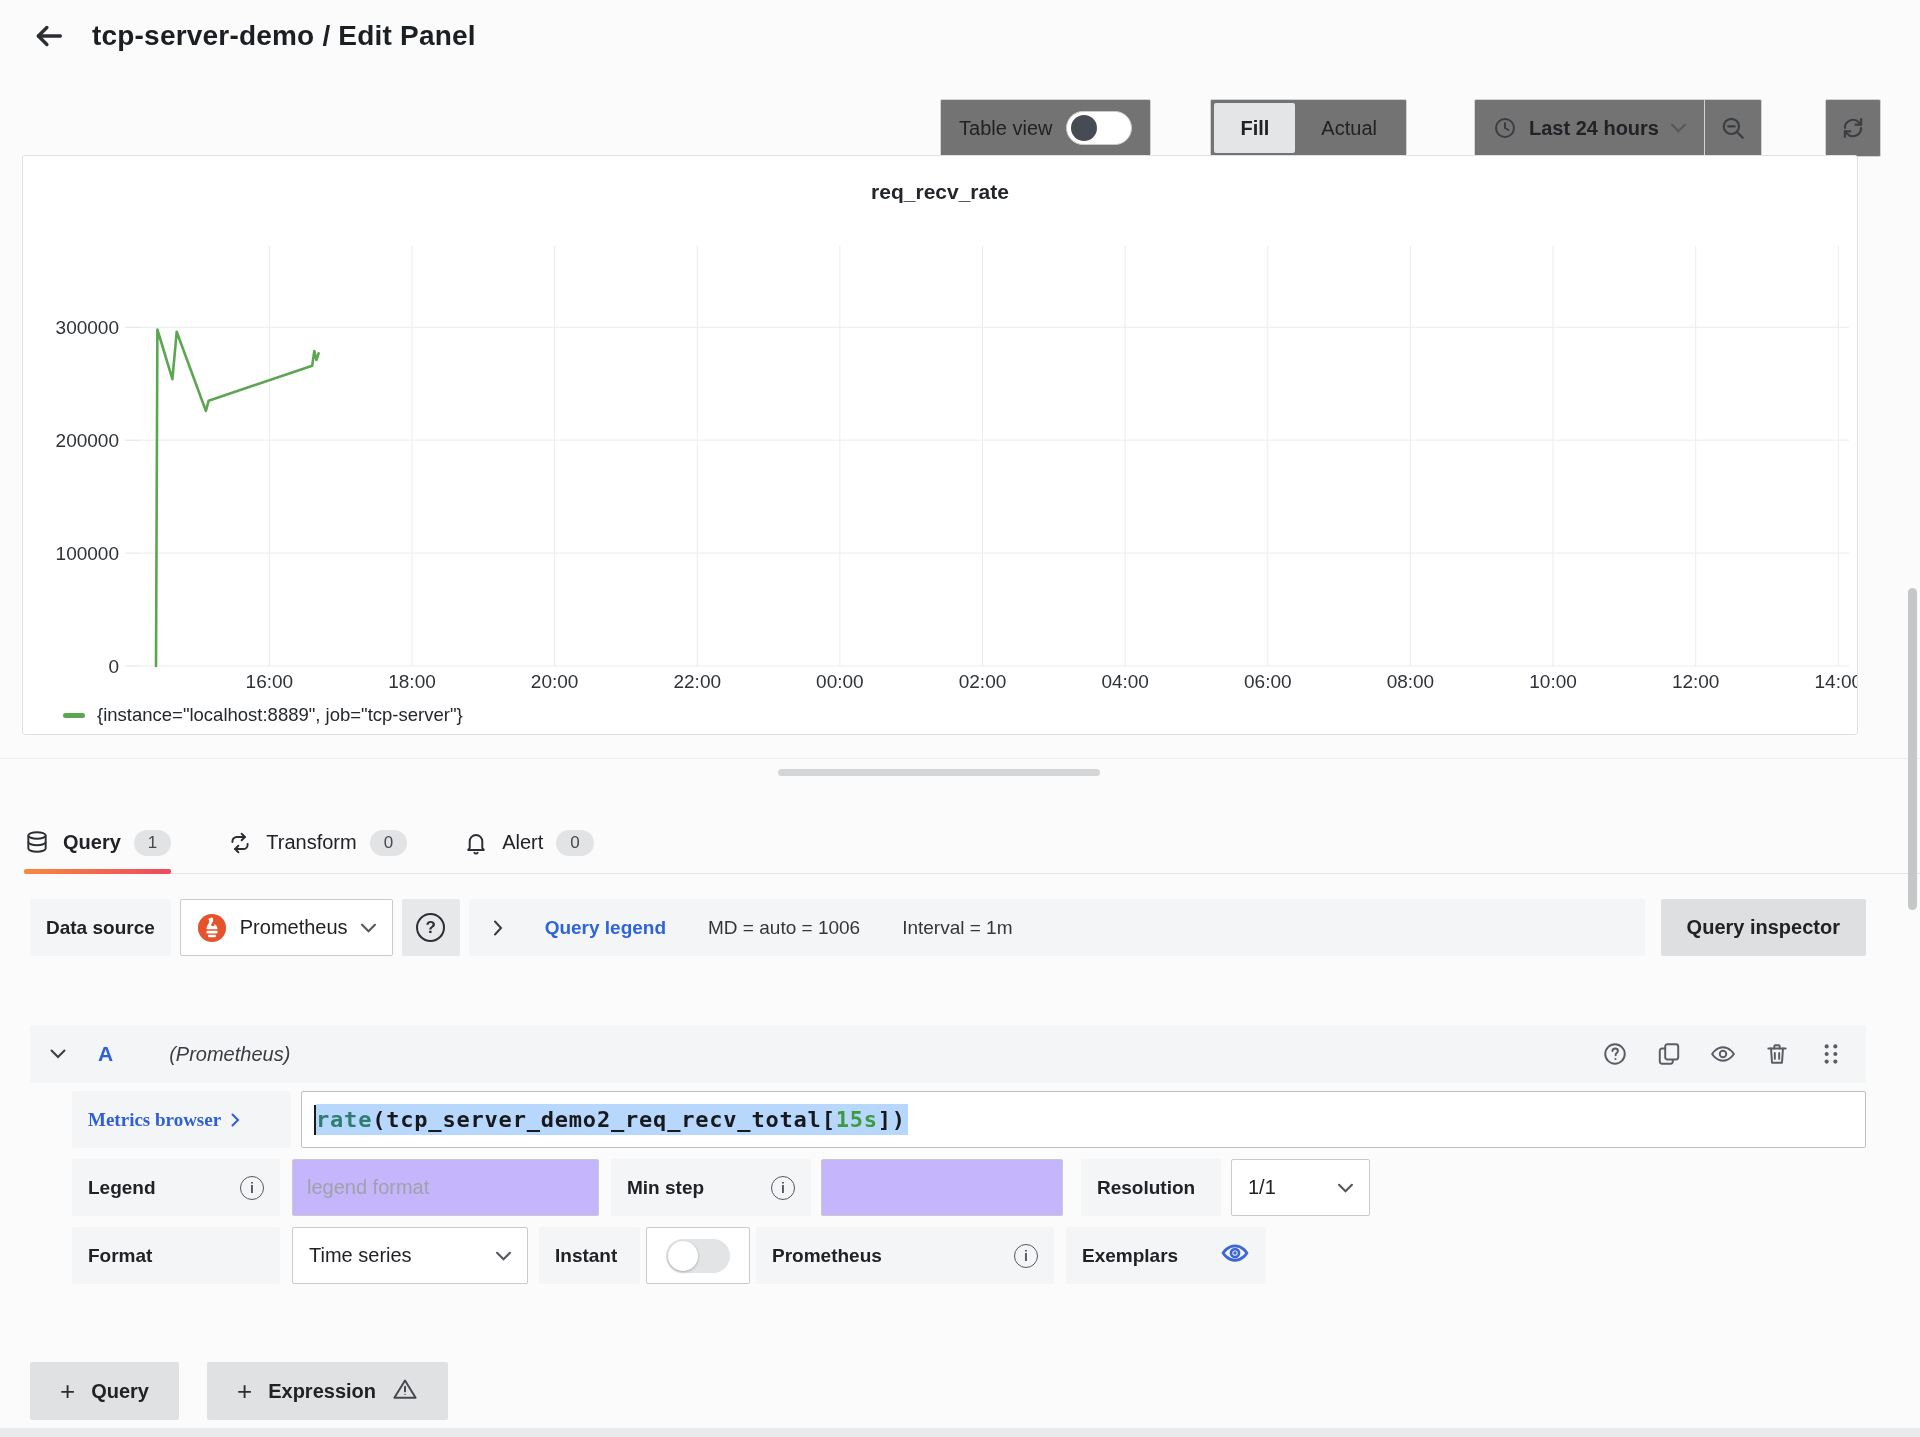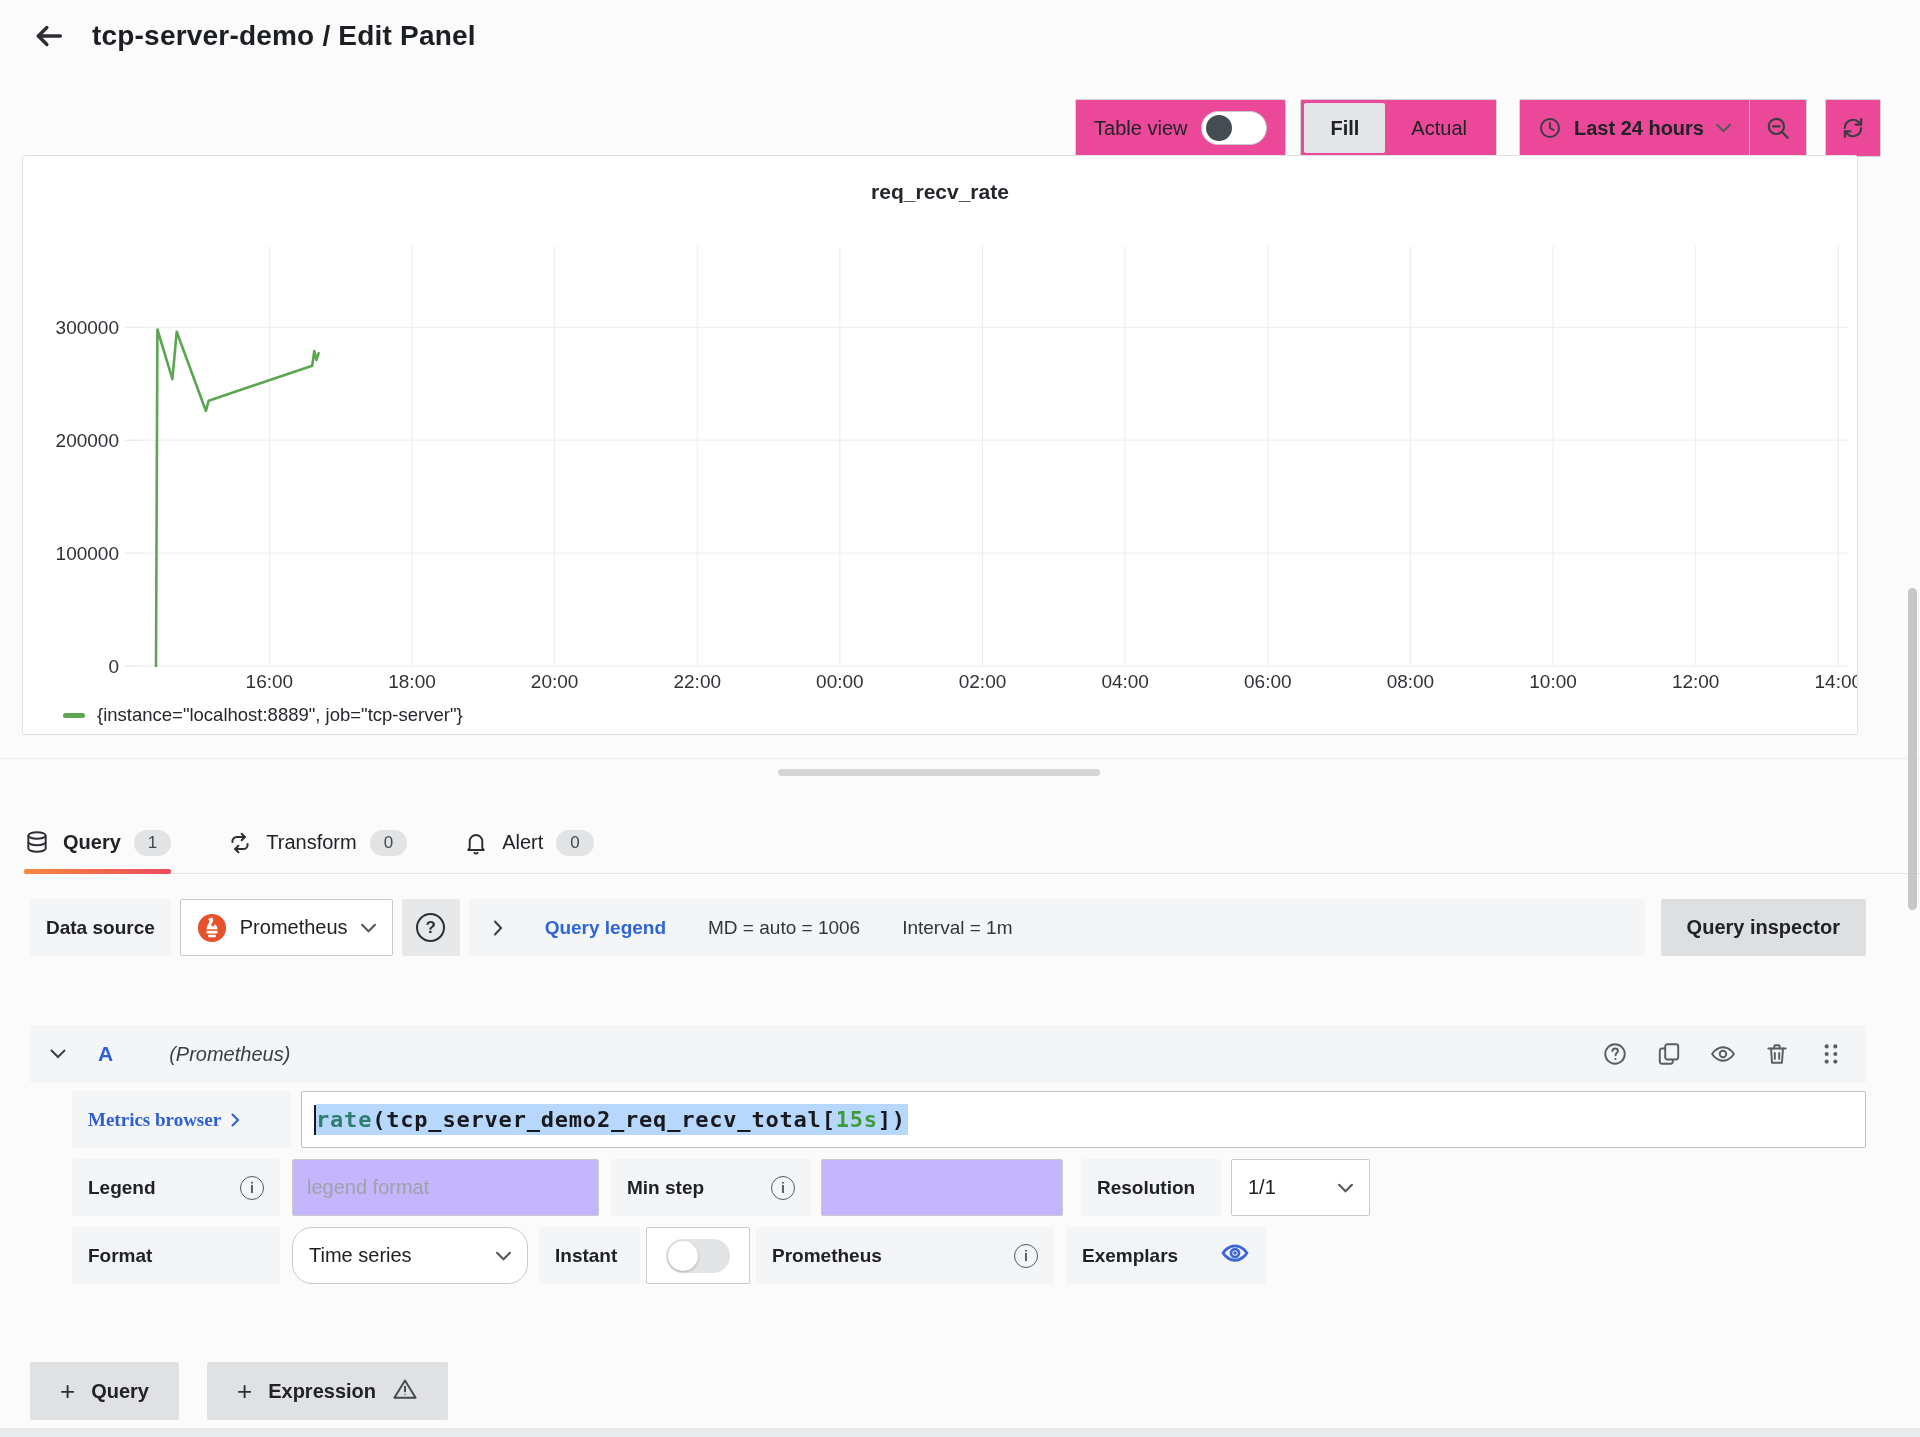--- a/index.html
+++ b/index.html
@@ -13,21 +13,21 @@
   .hairline { position:absolute; left:0; right:0; height:1px; background:#ECEDEE; }
 
   
   .header { position:absolute; top:14px; left:32px; display:flex; align-items:center; gap:26px; height:44px; }
   .back-btn { width:34px; height:34px; color:#2B2E33; cursor:pointer; display:flex; align-items:center; }
   .back-btn svg { width:34px; height:34px; }
   .page-title { font-size:28px; font-weight:600; color:#1B1E22; letter-spacing:.2px; }
 
   
   .toolbar { position:absolute; top:99px; right:39px; display:flex; align-items:stretch; height:58px; }
-  .tb-box { background:#ec4899; border:1px solid #D2D3D5; border-radius:2px; display:flex; align-items:center; }
+  .tb-box { background:#737373; border:1px solid #D2D3D5; border-radius:2px; display:flex; align-items:center;margin-left:45px; }
   .tableview-box { padding:0 18px; gap:14px; margin-right:14px; }
   .tb-label { font-size:20px; color:#202226; }
   .switch { width:66px; height:34px; border:1px solid #C9CACC; border-radius:17px; background:#fff; position:relative; cursor:pointer; }
   .switch .knob { position:absolute; left:4px; top:3px; width:26px; height:26px; border-radius:50%; background:#464C54; }
   .seg-group { margin-right:22px; padding:3px; }
   .seg { height:100%; display:flex; align-items:center; padding:0 26px; font-size:20px; border-radius:2px; cursor:pointer; }
   .seg.active { background:#E4E5E6; font-weight:700; }
   .time-group { margin-right:18px; }
   .time-picker { display:flex; align-items:center; gap:12px; padding:0 18px; cursor:pointer; }
   .time-picker svg { width:24px; height:24px; color:#3A3D42; }
@@ -379,21 +379,21 @@
               <path d="M1 1.5l6 6 6-6"></path>
             </svg>
           </span>
       </div>
     </div>
 
     <div class="frow mt11">
       <div class="chip" style="width:208px; margin-right:12px;">
         <span>Format</span>
       </div>
-      <div class="sel-box" style="width:236px; margin-right:11px;border-radius:20px;">
+      <div class="sel-box" style="width:236px; margin-right:11px;">
         <span>Time series</span>
         <span class="caret">
             <svg viewBox="0 0 14 9" width="13" height="9" fill="none" stroke="currentColor" stroke-width="2" stroke-linecap="round">
               <path d="M1 1.5l6 6 6-6"></path>
             </svg>
           </span>
       </div>
       <div class="chip" style="width:101px; margin-right:6px;">
         <span>Instant</span>
       </div>

